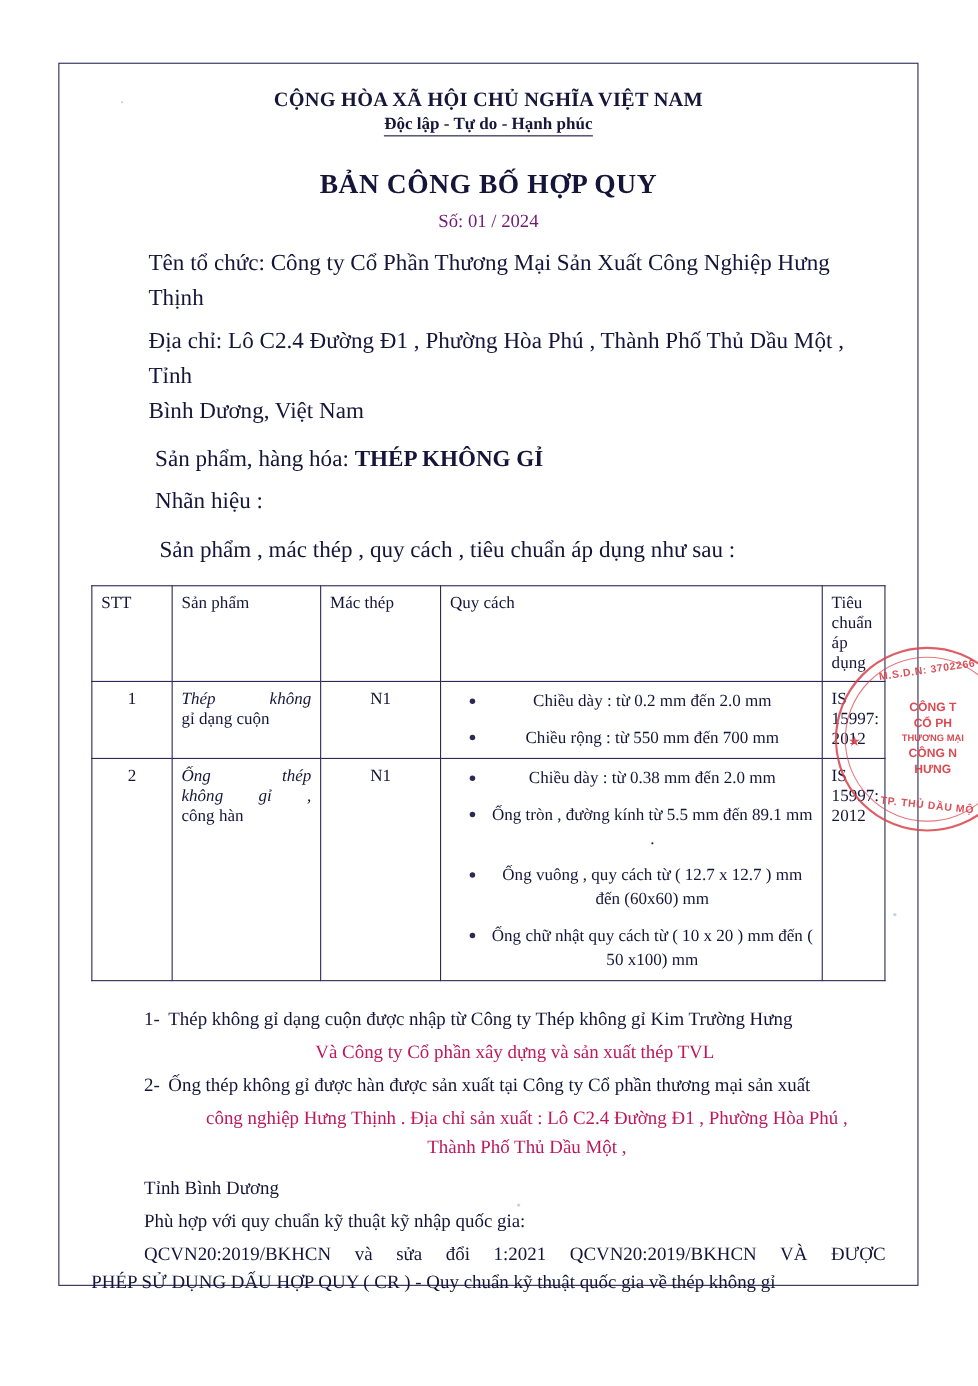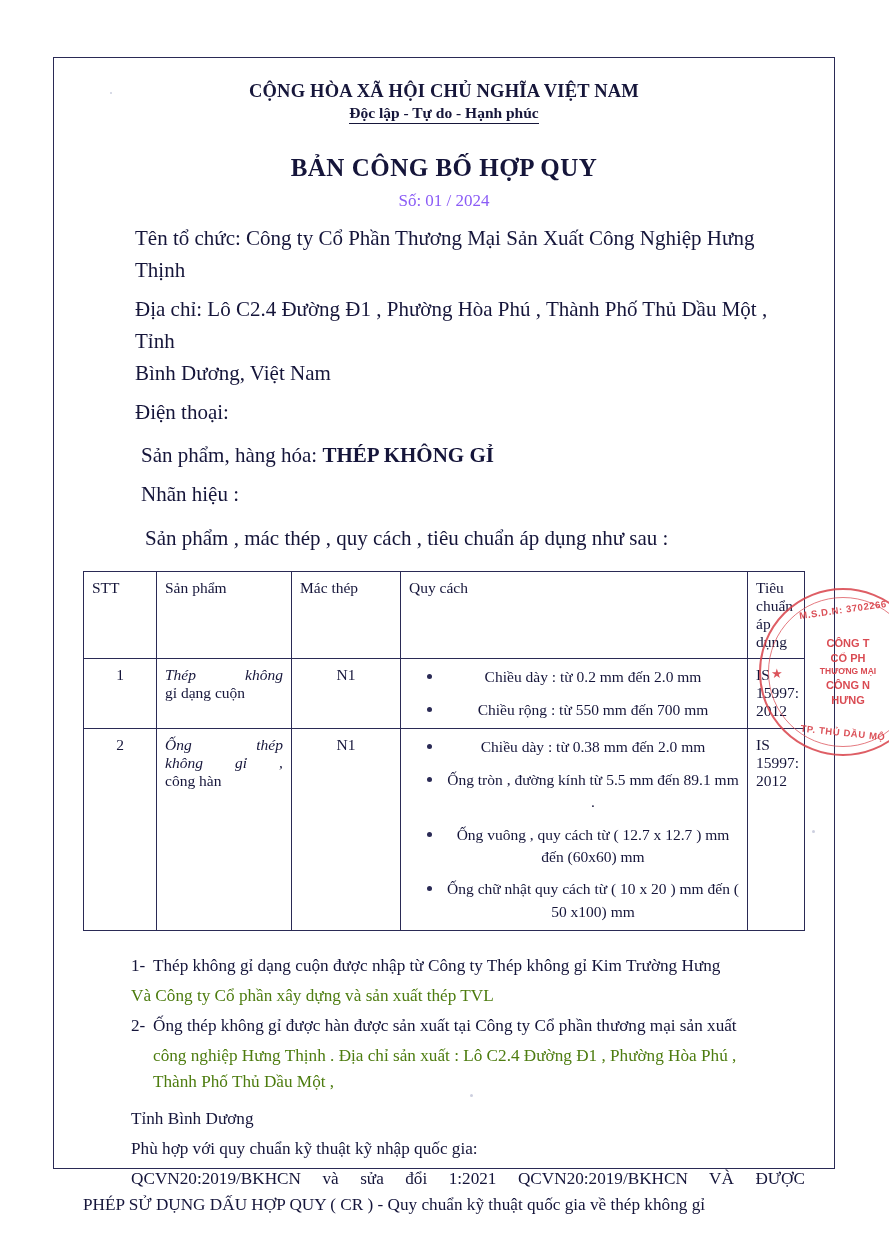--- a/index.html
+++ b/index.html
@@ -66,21 +66,21 @@
   .doc-title {
     font-weight: bold;
     font-size: 25px;
     letter-spacing: 0.5px;
     margin-top: 30px;
     color: #15153a;
   }
   .doc-number {
     font-size: 17px;
     margin-top: 9px;
-    color: #8b5cf6;
+    color: #701a75;
   }
 
   .para {
     font-size: 21px;
     line-height: 1.52;
     color: #15153a;
     margin-top: 12px;
   }
   .para.indent { padding-left: 52px; }
   .para.indent2 { padding-left: 58px; }
@@ -142,22 +142,23 @@
     line-height: 1.5;
     color: #15153a;
     padding-left: 48px;
     margin-bottom: 4px;
   }
   .note-num { width: 22px; flex: 0 0 22px; }
   .note-txt { flex: 1; }
   .note-cont {
     font-size: 17.2px;
     line-height: 1.5;
-    color: #4d7c0f;
+    color: #be185d;
     padding-left: 48px;
+    text-align: center;
   }
   .note-cont.deep { padding-left: 70px; }
 
   .footer-block { margin-top: 12px; }
   .foot-line {
     font-size: 17.2px;
     line-height: 1.5;
     color: #15153a;
   }
   .foot-line.pl { padding-left: 48px; }
@@ -255,21 +256,20 @@
     <div class="center doc-number">Số: 01 / 2024</div>
 
     <div class="para indent">
       <span>Tên tổ chức: </span><span>Công ty Cổ Phần Thương Mại Sản Xuất Công Nghiệp Hưng Thịnh</span>
     </div>
     <div class="para indent tight">
       <span>Địa chỉ: </span><span>Lô C2.4 Đường Đ1 , Phường Hòa Phú , Thành Phố Thủ Dầu Một , Tỉnh</span>
     </div>
     <div class="para indent tight" style="margin-top:0">Bình Dương, Việt Nam</div>
 
-    <div class="para indent tight">Điện thoại:</div>
 
     <div class="para indent2">
       <span>Sản phẩm, hàng hóa: </span><span class="b">THÉP KHÔNG GỈ</span>
     </div>
     <div class="para indent2 tight">Nhãn hiệu :</div>
     <div class="para indent3">Sản phẩm , mác thép , quy cách , tiêu chuẩn áp dụng như sau :</div>
 
     <table class="spec">
       <thead>
         <tr>

